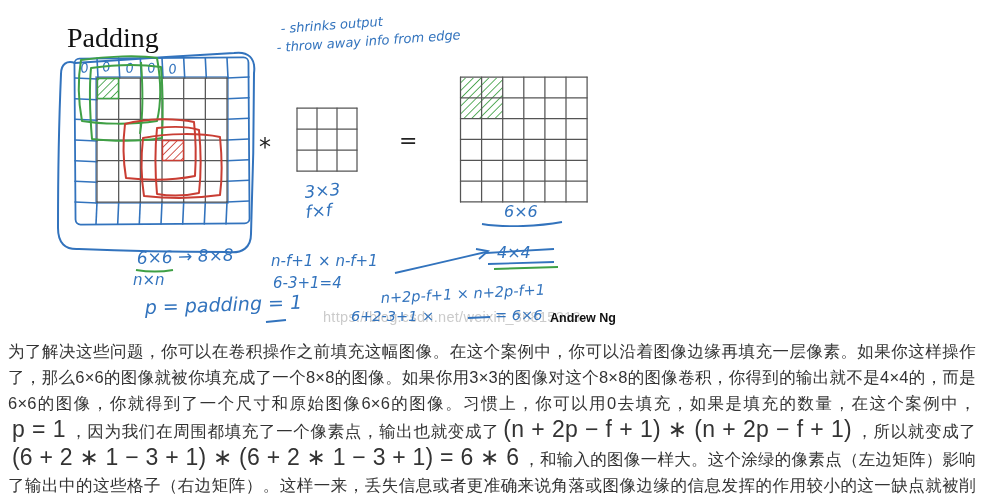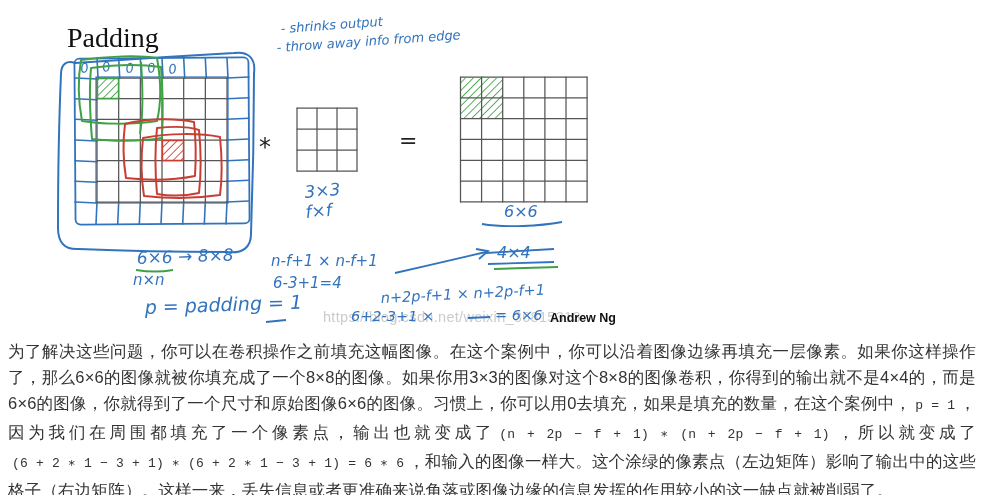--- a/index.html
+++ b/index.html
@@ -1,21 +1,21 @@
 <!DOCTYPE html>
 <html><head>
 <meta charset="utf-8">
 <style>
   html,body{margin:0;padding:0;background:#fff;}
   body{width:984px;height:495px;overflow:hidden;font-family:"Liberation Sans",sans-serif;}
   .slide{width:984px;height:335px;position:relative;background:#fff;margin-left:45px;}
   .para{margin:3px 8px 0 8px;width:968px;text-align:justify;color:#333;
         font-size:16.5px;line-height:26px;letter-spacing:.2px;
         font-family:"Liberation Sans","DejaVu Sans",sans-serif;}
-  .para .math{font-family:Liberation Mono, monospace;font-size:13px;margin:17px 4px;white-space:nowrap;}
+  .para .math{font-family:Liberation Sans, sans-serif;font-size:23px;margin:17px 4px;white-space:nowrap;}
   
   text{user-select:none;}
   .t-title{font-family:"Liberation Serif","DejaVu Serif",serif;font-size:28px;fill:#121212;}
   .hand{font-family:"DejaVu Sans",sans-serif;font-style:italic;fill:#3273bd;}
   .h13{font-size:13px;} .h14{font-size:14.5px;} .h15{font-size:15px;} .h16{font-size:16px;}
   .h17{font-size:17px;} .h19{font-size:19px;}
   .op{font-family:"DejaVu Sans",sans-serif;fill:#222;}
   .wm{font-family:"Liberation Sans",sans-serif;font-size:14.5px;fill:#cbcbcb;letter-spacing:.3px;}
   .credit{font-family:"Liberation Sans",sans-serif;font-size:12.5px;font-weight:600;fill:#111;}
 </style>

